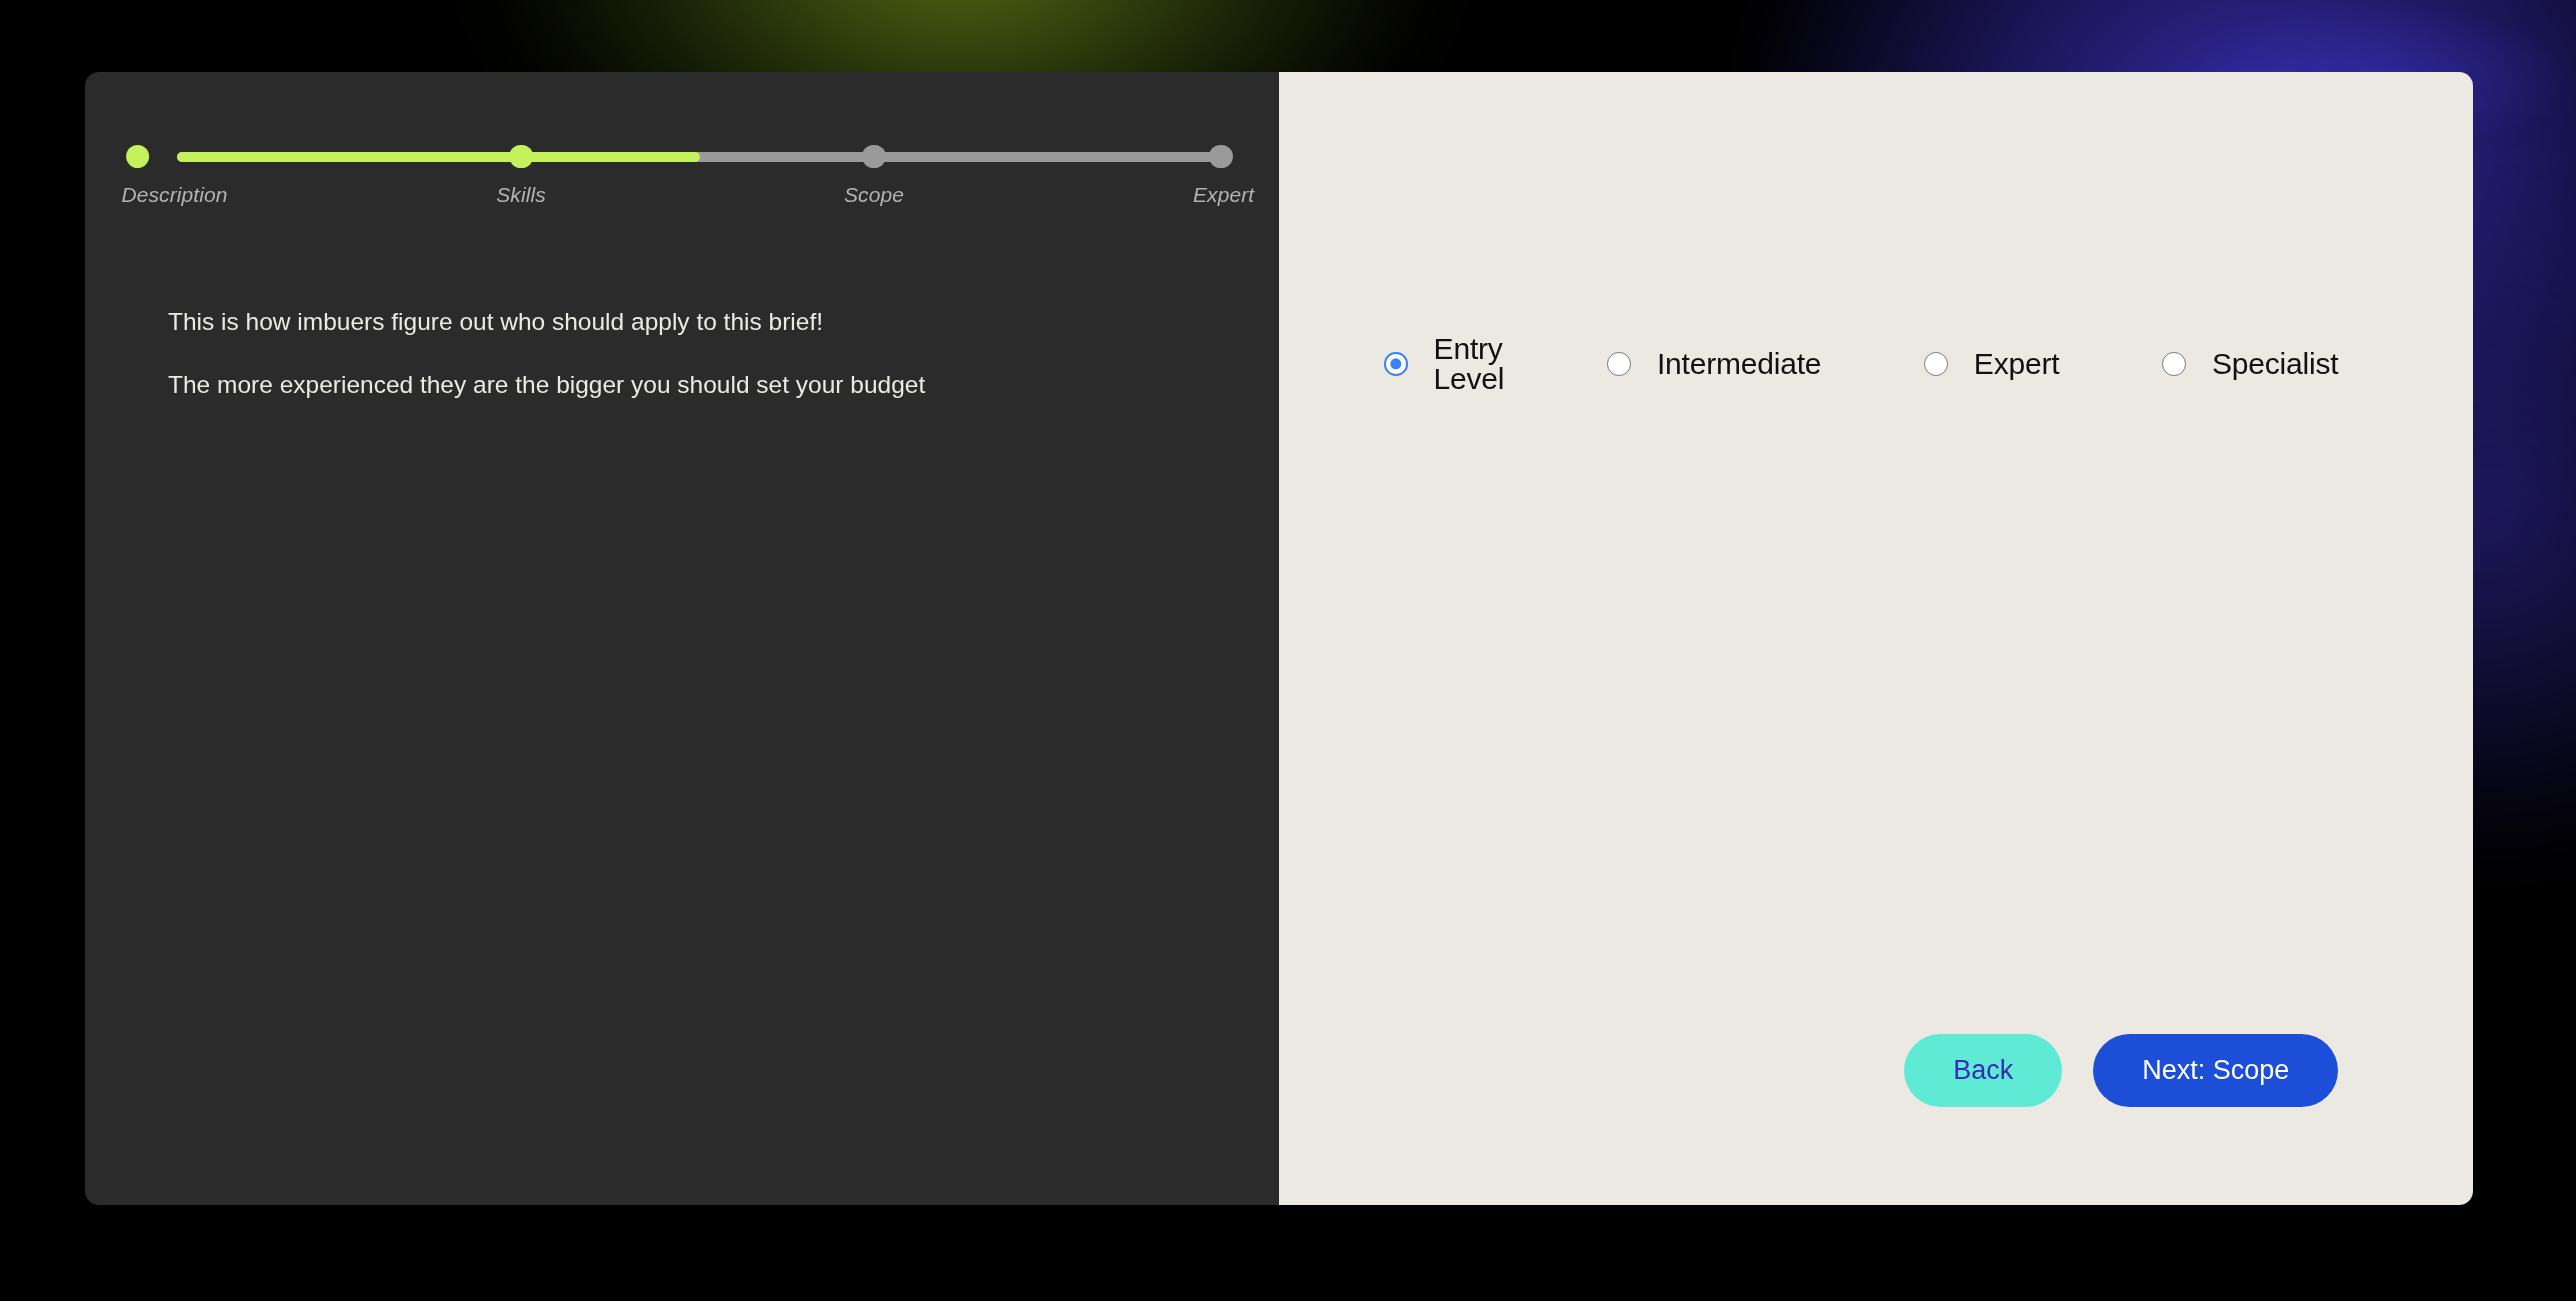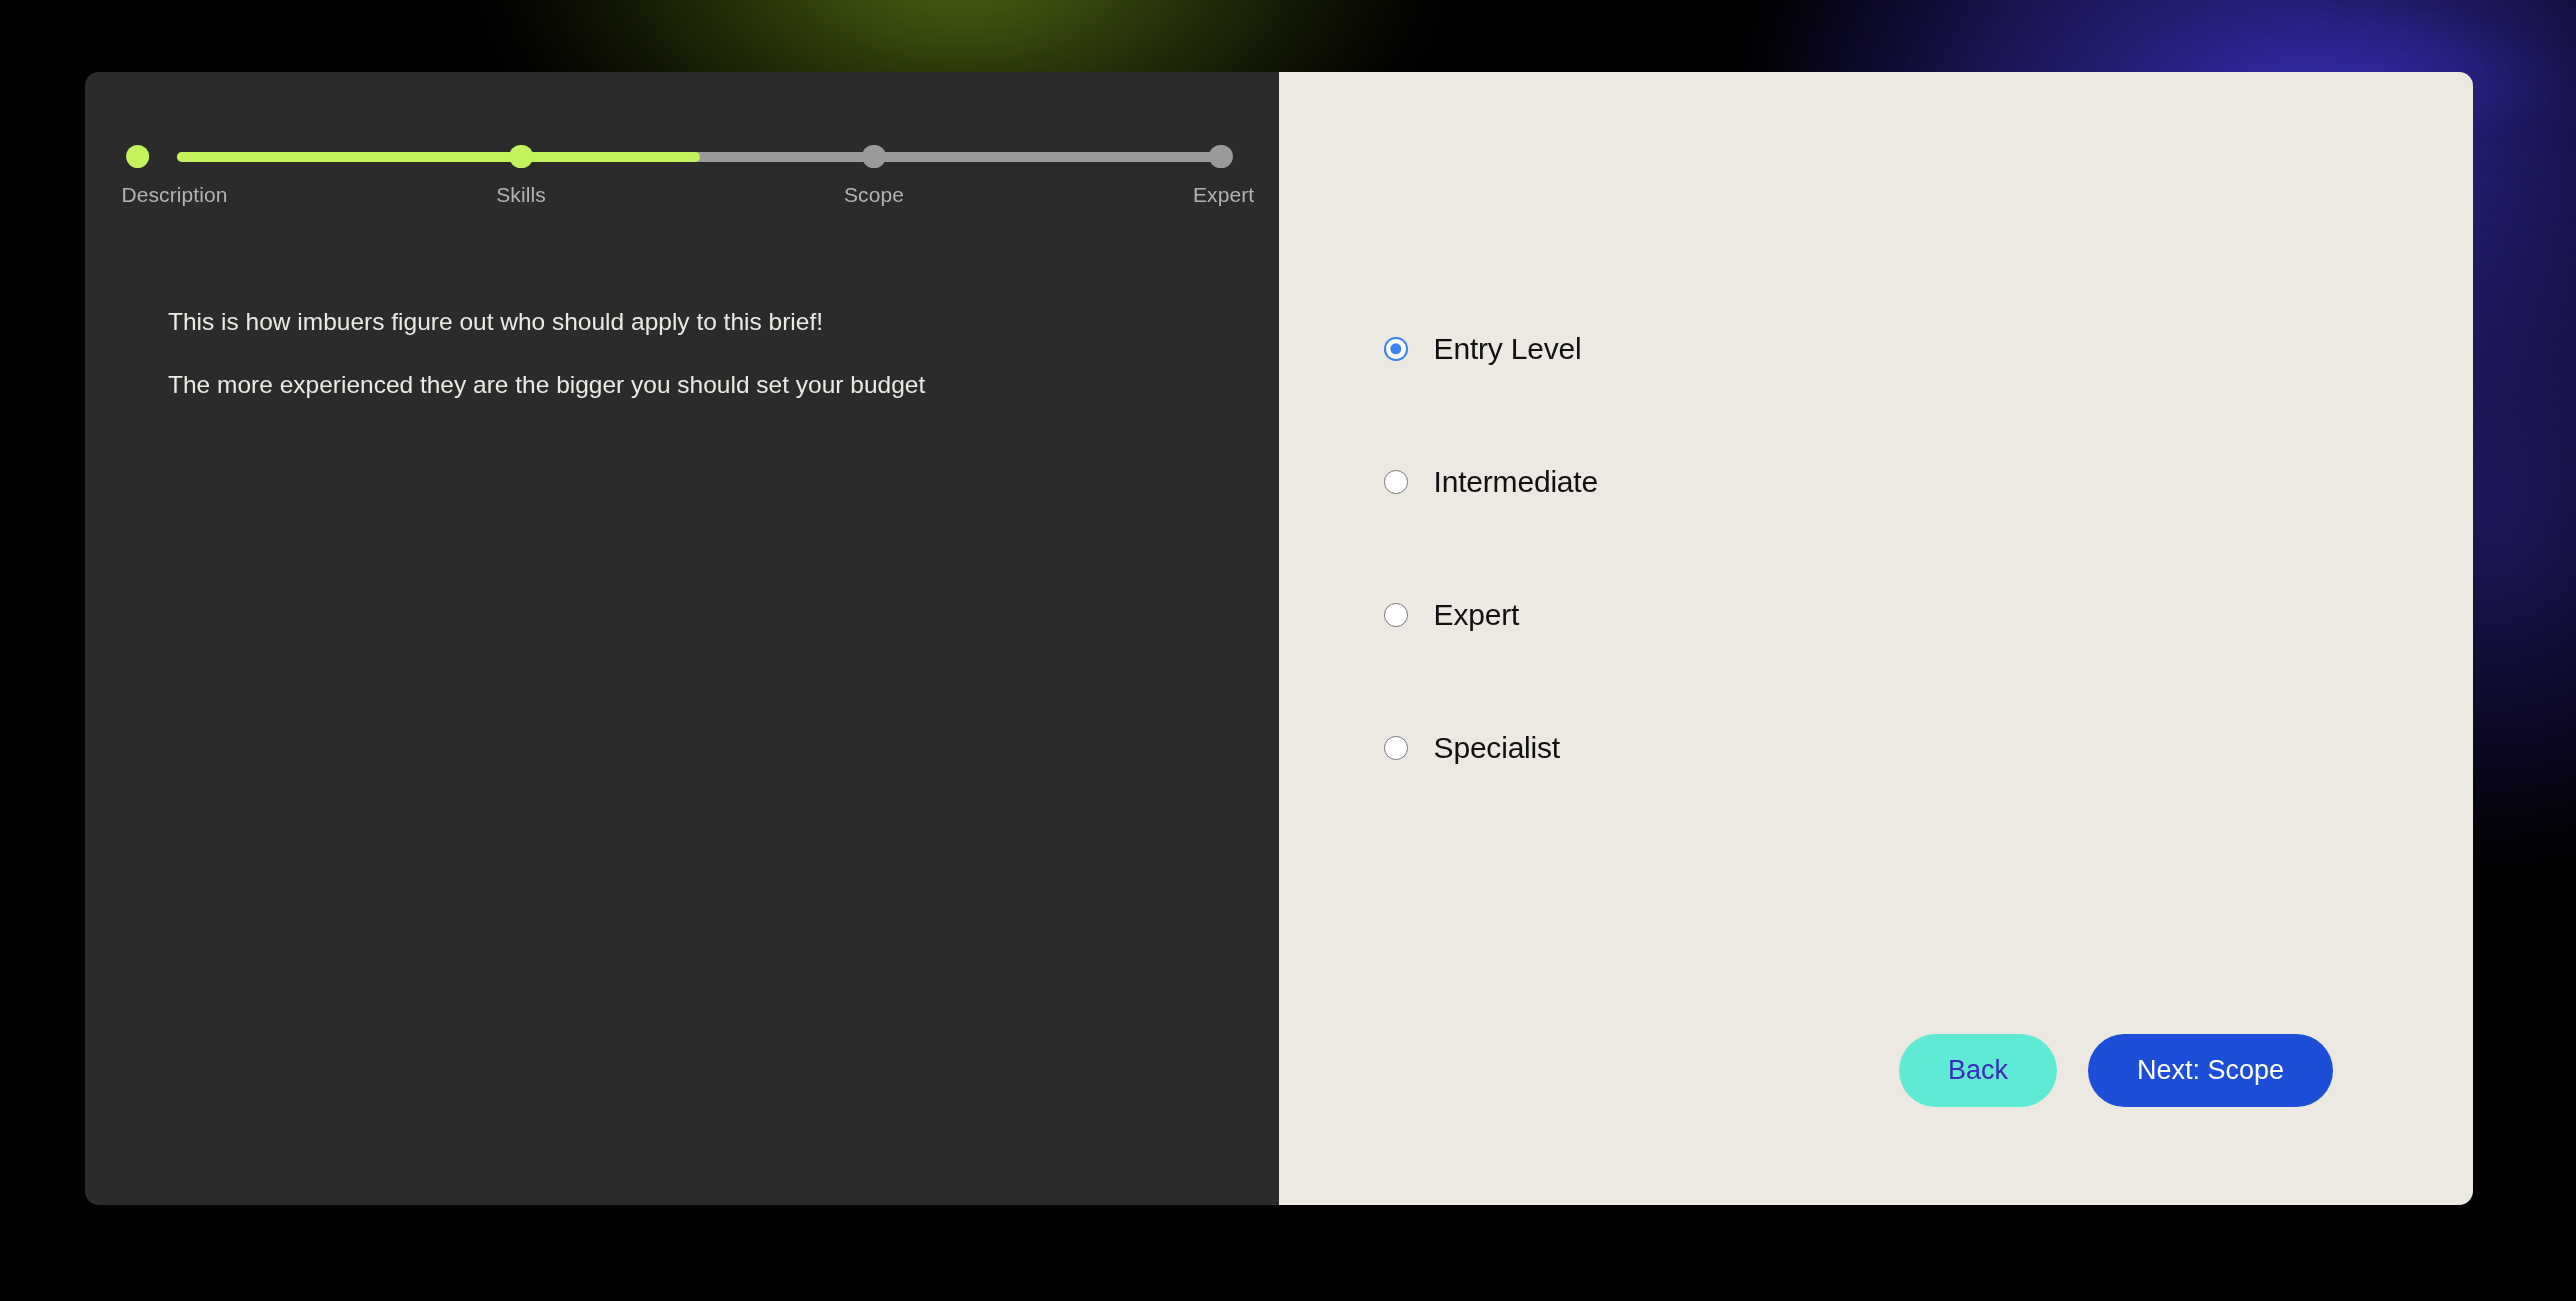--- a/index.html
+++ b/index.html
@@ -73,20 +73,21 @@
     background: #2b2b2b;
     padding: 56px 0 0 83px;
     position: relative;
   }
 
   
   #stepper {
     width: 1060px;
     position: relative;
     height: 75px;
+    font-style: italic;
   }
   .track-base {
     position: absolute;
     left: 8.7px;
     right: 8.7px;
     top: 23.6px;
     height: 10.5px;
     background: #9a9a9a;
     border-radius: 5.2px;
   }
@@ -159,21 +160,21 @@
     background: #ebe9e2;
     position: relative;
     padding: 87px 140px 0 105px;
     display: flex;
     flex-direction: column;
   }
 
   #options {
     margin-top: 175px;
     display: flex;
-    flex-direction: column;
+    flex-direction: row;
     gap: 103px;
   }
   .option-row {
     display: flex;
     align-items: center;
     gap: 26px;
     cursor: pointer;
     width: fit-content;
   }
   .radio {

